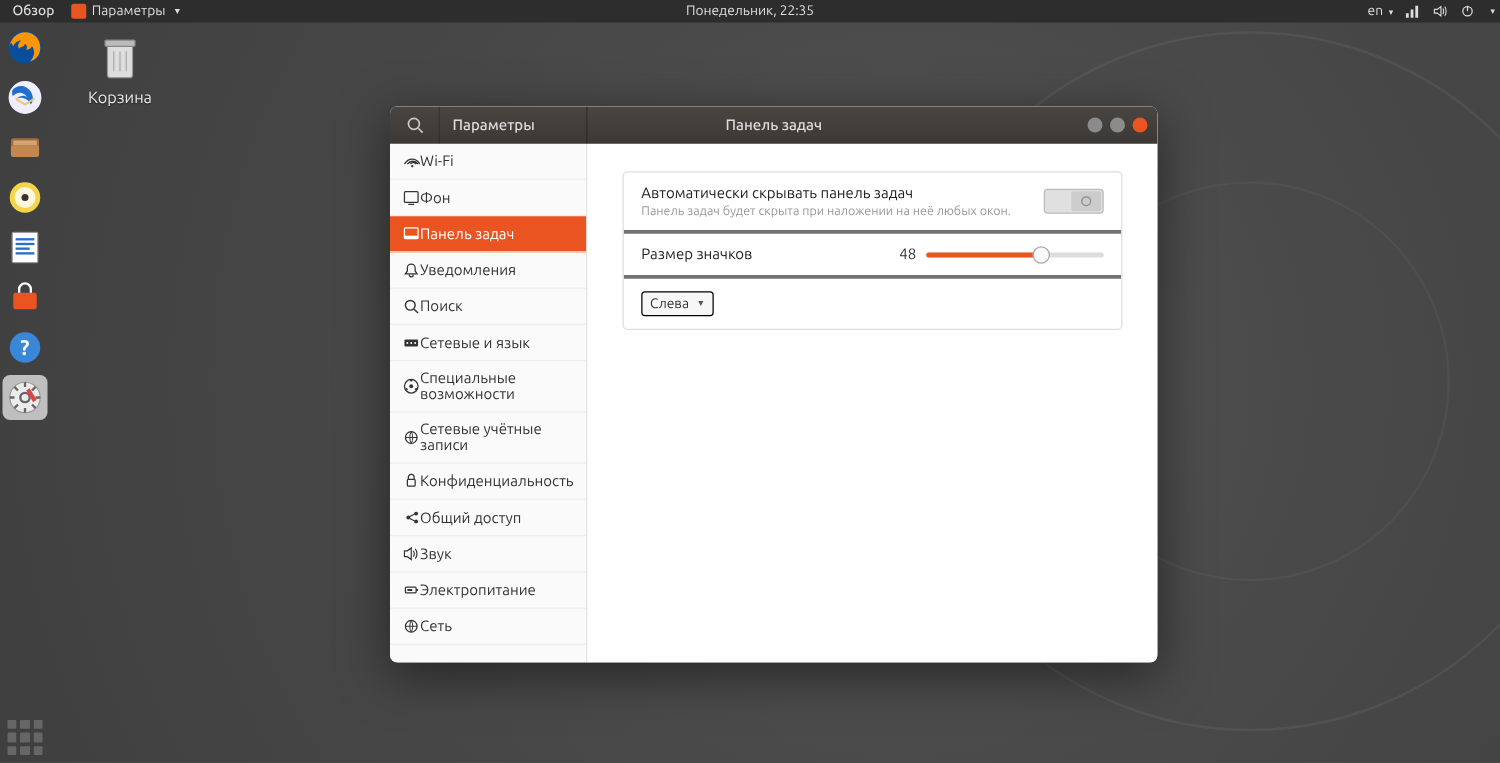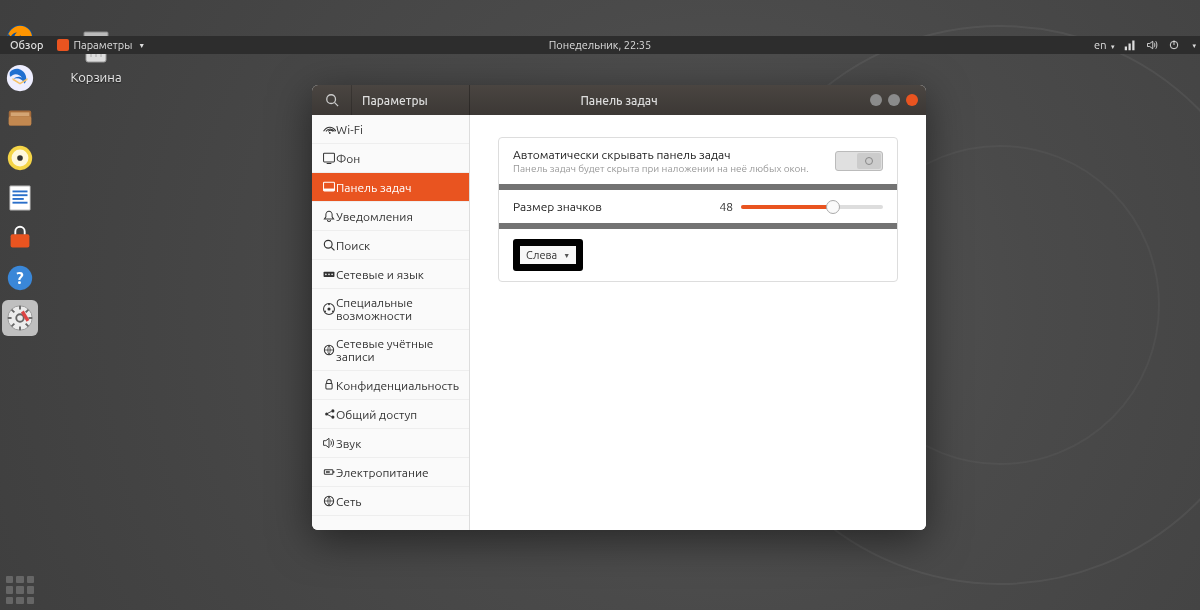--- a/index.html
+++ b/index.html
@@ -21,21 +21,20 @@
   width: 320px; height: 320px; border: 2px solid rgba(255,255,255,0.04);
   border-radius: 50%;
 }
 
 
 .top-panel {
   position: absolute; top: 0; left: 0; right: 0; height: 18px;
   background: #2d2d2d; color: #ddd; font-size: 11px;
   display: flex; align-items: center; padding: 0 4px;
   z-index: 100;
-  margin-top: 36px;
 }
 .top-left { display: flex; align-items: center; gap: 8px; }
 .activities { font-weight: 500; padding: 0 6px; cursor: pointer; }
 .app-menu { display: flex; align-items: center; gap: 4px; cursor: pointer; }
 .app-menu-icon { width: 12px; height: 12px; background: #e95420; border-radius: 2px; }
 .tri { font-size: 7px; margin-left: 2px; }
 .top-center { position: absolute; left: 50%; transform: translateX(-50%); }
 .top-right { margin-left: auto; display: flex; align-items: center; gap: 10px; }
 .ind-icon { fill: #ddd; width: 12px; height: 12px; }
 
@@ -114,21 +113,21 @@
 .side-item.selected { background:#e95420; color:#fff; }
 .side-item.selected .si-icon { fill:#fff; }
 
 
 .content { flex:1; background:#fff; padding:22px 28px; font-size:12px; color:#333; overflow:auto; }
 .setting-group {
   border:1px solid #ddd; border-radius:4px; overflow:hidden;
 }
 .setting-row {
   display:flex; align-items:center; padding:10px 14px;
-  border-bottom:6px solid #737373;
+  border-bottom:3px solid #737373;
 }
 .setting-row:last-child { border-bottom:none; }
 .setting-row .lbl { flex:1; }
 .setting-row .lbl .main { font-size:12px; color:#222; }
 .setting-row .lbl .sub { font-size:10px; color:#999; margin-top:2px; }
 .toggle {
   width:48px; height:20px; background:#e0e0e0; border:1px solid #bbb; border-radius:3px;
   position:relative; cursor:pointer;
 }
 .toggle .knob {
@@ -141,21 +140,21 @@
 .slider {
   flex:1; position:relative; height:4px; background:#ddd; border-radius:2px;
 }
 .slider .fill { position:absolute; left:0; top:0; height:100%; background:#e95420; border-radius:2px; }
 .slider .handle {
   position:absolute; top:50%; transform:translate(-50%,-50%);
   width:14px; height:14px; background:#fafafa; border:1px solid #aaa; border-radius:50%;
   cursor:pointer;
 }
 .dropdown {
-  border:7px solid #000000; border-radius:3px; padding:3px 6px;
+  border:1px solid #000000; border-radius:3px; padding:3px 6px;
   display:flex; align-items:center; gap:6px; cursor:pointer;
   background:#f7f7f7; font-size:11px;
 }
 .dropdown .dd-tri { font-size:7px; color:#555; }
 
 </style>
 </head>
 <body>
 
 <div class="desktop">

